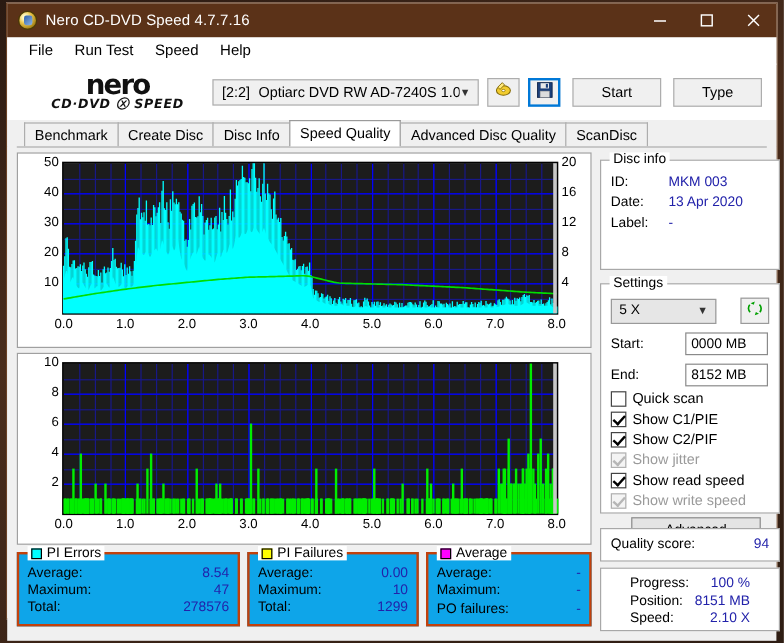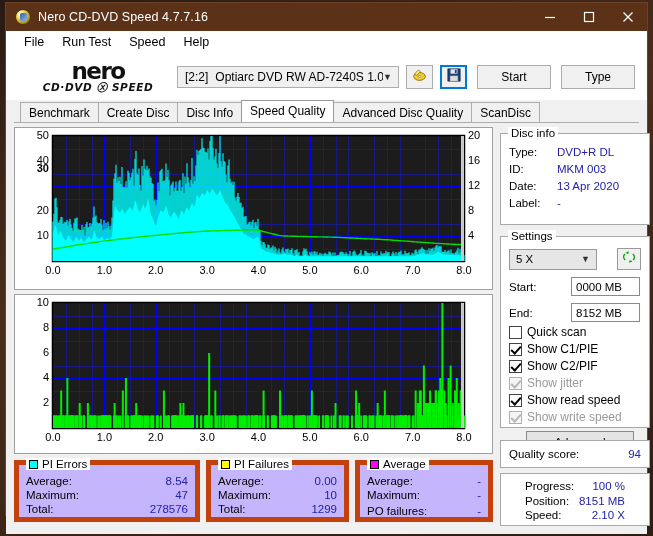--- a/index.html
+++ b/index.html
@@ -185,22 +185,22 @@
     white-space: nowrap;
   }
   .ylbl { text-align: right; }
   .xlbl { text-align: center; }
 
   svg.series { position: absolute; left:0; top:0; }
 
   
   .stats-row { display: flex; gap: 6px; margin-top: 6px; height: 62px; }
   .gbox {
-    border: 5px solid #c2410c;
-    background: #c4b5fd;
+    border: 2px solid #c2410c;
+    background: #0ea5e9;
     position: relative;
     box-sizing: border-box;
     padding: 9px 7px 4px 7px;
   }
   .gbox > .legend {
     position: absolute; top: -7px; left: 7px;
     background: #ffffff; padding: 0 3px;
     font-size: 11.5px; color: #000;
     display: flex; align-items: center; gap: 4px;
     white-space: nowrap;
@@ -836,21 +836,21 @@
                 <line x1="448" x2="448" y1="133" y2="126.52451073631619" stroke="#00ffff" stroke-width="1.1"></line>
                 <line x1="449" x2="449" y1="133" y2="127.33237515649125" stroke="#00ffff" stroke-width="1.1"></line>
               </g>
               <path d="M 38 133 L 38 105.1 L 39 101.47956204379562 L 40 97.85912408759124 L 41 97.88175182481751 L 42 102.70900243309002 L 43 107.53625304136253 L 44 106.11824817518249 L 45 103.70462287104623 L 46 102.88625304136254 L 47 105.90328467153284 L 48 108.92031630170317 L 49 110.62493917274938 L 50 111.83175182481752 L 51 112.4728710462287 L 52 110.05924574209246 L 53 107.64562043795621 L 54 107.71350364963504 L 55 109.52372262773723 L 56 111.32262773722627 L 57 112.52944038929441 L 58 113.73625304136253 L 59 113.31386861313868 L 60 110.90024330900243 L 61 108.48661800486619 L 62 109.79525547445255 L 63 111.60547445255474 L 64 112.4728710462287 L 65 111.26605839416058 L 66 110.05924574209246 L 67 111.0963503649635 L 68 112.90656934306568 L 69 114.18880778588807 L 70 112.98199513381995 L 71 111.77518248175183 L 72 110.5683698296837 L 73 109.36155717761557 L 74 108.26788321167884 L 75 110.07810218978102 L 76 111.8883211678832 L 77 110.87007299270074 L 78 106.64622871046228 L 79 102.42238442822385 L 80 104.71532846715328 L 81 107.7323600973236 L 82 109.94987834549877 L 83 110.55328467153285 L 84 111.15669099756691 L 85 110.37980535279806 L 86 109.17299270072992 L 87 108.5507299270073 L 88 110.3609489051095 L 89 112.17116788321168 L 90 112.09574209245741 L 91 110.88892944038929 L 92 109.78394160583942 L 93 110.38734793187348 L 94 110.99075425790754 L 95 110.71167883211679 L 96 109.50486618004867 L 97 108.29805352798053 L 98 97.1124087591241 L 99 85.04428223844272 L 100 77.83357664233577 L 101 79.64379562043797 L 102 81.45401459854016 L 103 82.79282238442822 L 104 83.99963503649634 L 105 84.5653284671533 L 106 82.75510948905111 L 107 80.94489051094892 L 108 81.85377128953769 L 109 84.26739659367398 L 110 86.36423357664232 L 111 84.55401459854014 L 112 82.74379562043795 L 113 81.23905109489051 L 114 80.03223844282238 L 115 78.82542579075425 L 116 80.44708029197079 L 117 82.25729927007299 L 118 81.6199513381995 L 119 76.79270072992699 L 120 71.96545012165451 L 121 73.8963503649635 L 122 77.5167883211679 L 123 80.71861313868612 L 124 82.52883211678832 L 125 84.33905109489051 L 126 82.55145985401461 L 127 78.93102189781018 L 128 75.87627737226279 L 129 78.28990267639904 L 130 80.70352798053528 L 131 79.31569343065695 L 132 74.48844282238446 L 133 69.66119221411196 L 134 75.79708029197077 L 135 82.43454987834548 L 136 87.20145985401459 L 137 89.0116788321168 L 138 90.82189781021899 L 139 93.62019464720197 L 140 96.63722627737226 L 141 97.84403892944033 L 142 93.62019464720188 L 143 89.39635036496342 L 144 86.40571776155714 L 145 83.99209245742091 L 146 81.98576642335766 L 147 83.19257907542578 L 148 84.39939172749392 L 149 83.30948905109489 L 150 80.29245742092459 L 151 77.2754257907543 L 152 80.72992700729924 L 153 84.35036496350364 L 154 86.99026763990267 L 155 88.19708029197079 L 156 89.40389294403893 L 157 87.57858880778589 L 158 85.16496350364966 L 159 83.72433090024329 L 160 84.93114355231145 L 161 86.13795620437958 L 162 87.76715328467155 L 163 89.57737226277374 L 164 90.67481751824818 L 165 87.05437956204379 L 166 83.43394160583941 L 167 82.86824817518249 L 168 84.67846715328469 L 169 86.48868613138688 L 170 83.50182481751824 L 171 80.48479318734795 L 172 79.51934306569342 L 173 81.32956204379562 L 174 83.1397810218978 L 175 80.30000000000003 L 176 76.67956204379567 L 177 74.79391727493913 L 178 77.20754257907538 L 179 79.62116788321171 L 180 76.39671532846708 L 181 70.9660583941605 L 182 66.62153284671535 L 183 68.43175182481752 L 184 70.24197080291971 L 185 69.5970802919708 L 186 67.18345498783455 L 187 64.81508515815085 L 188 66.02189781021897 L 189 67.2287104622871 L 190 66.82895377128956 L 191 64.4153284671533 L 192 62.001703163017055 L 193 63.283941605839416 L 194 65.0941605839416 L 195 65.61082725060827 L 196 63.197201946472035 L 197 60.78357664233576 L 198 61.485036496350375 L 199 63.29525547445256 L 200 65.00364963503651 L 201 66.21046228710463 L 202 67.41727493917276 L 203 66.45182481751826 L 204 64.038199513382 L 205 61.79428223844282 L 206 64.81131386861315 L 207 67.82834549878348 L 208 70.28722627737227 L 209 72.09744525547445 L 210 73.90766423357661 L 211 75.17858880778587 L 212 76.38540145985402 L 213 77.78832116788321 L 214 79.59854014598538 L 215 81.40875912408757 L 216 83.21897810218978 L 217 85.02919708029198 L 218 86.83941605839418 L 219 88.64963503649636 L 220 90.45985401459856 L 221 92.27007299270075 L 222 94.08029197080293 L 223 95.8905109489051 L 224 97.7007299270073 L 225 99.5109489051095 L 226 101.32116788321169 L 227 103.13138686131386 L 228 104.94160583941604 L 229 105.65060827250608 L 230 106.25401459854014 L 231 106.8574209245742 L 232 107.46082725060828 L 233 108.06423357664234 L 234 108.6676399026764 L 235 109.27104622871047 L 236 109.87445255474452 L 237 110.4778588807786 L 238 111.08126520681266 L 239 110.91532846715327 L 240 110.31192214111923 L 241 109.70851581508516 L 242 109.1051094890511 L 243 108.50170316301703 L 244.00000000000003 110.61362530413636 L 245.00000000000003 115.44087591240888 L 246.00000000000003 120.2681265206814 L 247.00000000000003 121.16192214111923 L 248.00000000000003 121.76532846715331 L 249.00000000000003 122.36873479318737 L 250.00000000000003 122.97214111922142 L 251 123.57554744525547 L 252 123.7 L 253 123.7 L 254 123.83576642335767 L 255 124.43917274939173 L 256 125.04257907542579 L 257 125.25 L 258 125.25 L 259 125.302798053528 L 260 125.90620437956206 L 261 126.50961070559612 L 262 126.8 L 263 126.8 L 264 126.8 L 265 126.8 L 266 126.8 L 267 126.56995133819952 L 268 125.96654501216545 L 269 125.36313868613139 L 270 125.74026763990267 L 271 126.34367396593674 L 272 126.8 L 273 126.8 L 274 126.8 L 275 126.8 L 276 126.8 L 277 126.86411192214109 L 278 127.46751824817517 L 279 128.07092457420922 L 280 128.0256690997567 L 281 127.42226277372262 L 282 126.81885644768855 L 283 127.38454987834551 L 284 127.98795620437957 L 285 128.35 L 286 128.35 L 287 128.35 L 288 127.84841849148417 L 289 127.24501216545012 L 290 126.95839416058394 L 291 127.561800486618 L 292 128.16520681265206 L 293 128.35 L 294 128.35 L 295 128.35 L 296 128.35 L 297 128.35 L 298 128.35 L 299 128.35 L 300 128.35 L 301 128.35 L 302 128.35 L 303 128.35 L 304 128.35 L 305 128.35 L 306 128.35 L 307 128.35 L 308 128.35 L 309 128.35 L 310 128.35 L 311 128.35 L 312 128.35 L 313 128.35 L 314 128.35 L 315 128.35 L 316 128.35 L 317 128.35 L 318 128.35 L 319 128.35 L 320 128.35 L 321 128.35 L 322 128.35 L 323 128.35 L 324 128.35 L 325 128.35 L 326 128.35 L 327 128.35 L 328 128.35 L 329 128.35 L 330 128.35 L 331 128.35 L 332 128.35 L 333 128.35 L 334 128.35 L 335 128.35 L 336 128.35 L 337 128.35 L 338 128.35 L 339 128.35 L 340 128.35 L 341 128.35 L 342 128.35 L 343 128.35 L 344 128.35 L 345 128.35 L 346 128.35 L 347 128.35 L 348 128.35 L 349 128.35 L 350 128.35 L 351 128.35 L 352 128.35 L 353 128.35 L 354 128.35 L 355 128.35 L 356 128.35 L 357 128.35 L 358 128.35 L 359 128.35 L 360 128.35 L 361 128.35 L 362 128.35 L 363 128.35 L 364 128.35 L 365 128.35 L 366 128.35 L 367 128.35 L 368 128.35 L 369 128.35 L 370 128.35 L 371 128.35 L 372 128.35 L 373 128.35 L 374 128.35 L 375 128.35 L 376 128.35 L 377 128.35 L 378 128.35 L 379 128.35 L 380 128.35 L 381 128.35 L 382 128.35 L 383 128.35 L 384 128.35 L 385 128.35 L 386 128.35 L 387 128.35 L 388 128.35 L 389 128.35 L 390 128.35 L 391 128.35 L 392 128.35 L 393 128.35 L 394 128.35 L 395 128.35 L 396 128.35 L 397 128.35 L 398 128.23686131386862 L 399 127.93515815085158 L 400 127.63345498783454 L 401 127.33175182481752 L 402 127.03004866180048 L 403 126.72834549878344 L 404 126.42664233576642 L 405 126.1249391727494 L 406 125.82323600973236 L 407 125.52153284671533 L 408 125.2801703163017 L 409 125.58187347931873 L 410 125.88357664233577 L 411 126.18527980535279 L 412 126.48698296836983 L 413 126.78868613138687 L 414 126.8 L 415 126.8 L 416 126.8 L 417 126.8 L 418 126.8 L 419 126.30218978102191 L 420 125.69878345498785 L 421 125.09537712895379 L 422 124.49197080291972 L 423 123.88856447688565 L 424 124.1148418491484 L 425 124.71824817518248 L 426 125.32165450121654 L 427 125.9250608272506 L 428 126.52846715328467 L 429 126.8 L 430 126.8 L 431 126.8 L 432 126.8 L 433 126.8 L 434 126.8 L 435 126.8 L 436 126.8 L 437 126.8 L 438 126.8 L 439 126.8 L 440 126.8 L 441 126.8 L 442 126.8 L 443 126.8 L 444 126.88296836982968 L 445 127.48637469586374 L 446 128.0897810218978 L 447 128.35 L 448 128.35 L 449 128.35 L 449 133 Z" fill="#00ffff"></path>
               <path d="M 38 121.125 L 39.86818181818182 120.80681818181819 L 41.736363636363635 120.48863636363636 L 43.60454545454545 120.17045454545455 L 45.47272727272727 119.85227272727272 L 47.34090909090909 119.5340909090909 L 49.20909090909091 119.2159090909091 L 51.07727272727273 118.89772727272728 L 52.945454545454545 118.57954545454545 L 54.81363636363636 118.26136363636364 L 56.68181818181819 117.94318181818181 L 58.55 117.625 L 60.41818181818182 117.30681818181819 L 62.28636363636363 116.98863636363636 L 64.15454545454546 116.68181818181819 L 66.02272727272727 116.4090909090909 L 67.89090909090909 116.13636363636363 L 69.7590909090909 115.86363636363636 L 71.62727272727273 115.5909090909091 L 73.49545454545455 115.31818181818181 L 75.36363636363637 115.04545454545455 L 77.23181818181818 114.77272727272728 L 79.1 114.5 L 80.96818181818182 114.22727272727272 L 82.83636363636364 113.95454545454545 L 84.70454545454545 113.68181818181819 L 86.57272727272726 113.4090909090909 L 88.44090909090909 113.13636363636364 L 90.30909090909091 112.88636363636364 L 92.17727272727272 112.6590909090909 L 94.04545454545453 112.43181818181819 L 95.91363636363636 112.20454545454545 L 97.78181818181818 111.97727272727272 L 99.65 111.75 L 101.51818181818182 111.52272727272728 L 103.38636363636364 111.29545454545455 L 105.25454545454545 111.06818181818181 L 107.12272727272727 110.8409090909091 L 108.99090909090908 110.61363636363636 L 110.85909090909091 110.38636363636364 L 112.72727272727273 110.1590909090909 L 114.59545454545454 109.93181818181819 L 116.46363636363637 109.73863636363636 L 118.33181818181819 109.55681818181819 L 120.2 109.375 L 122.06818181818183 109.19318181818181 L 123.93636363636364 109.01136363636364 L 125.80454545454545 108.82954545454545 L 127.67272727272727 108.64772727272728 L 129.54090909090908 108.4659090909091 L 131.4090909090909 108.2840909090909 L 133.27727272727273 108.10227272727272 L 135.14545454545453 107.92045454545455 L 137.01363636363635 107.73863636363637 L 138.88181818181818 107.55681818181819 L 140.75 107.375 L 142.61818181818182 107.19318181818181 L 144.48636363636365 107.01136363636364 L 146.35454545454544 106.82954545454545 L 148.22272727272727 106.64772727272728 L 150.09090909090907 106.4659090909091 L 151.95909090909092 106.2840909090909 L 153.8272727272727 106.10227272727272 L 155.69545454545454 105.92045454545455 L 157.56363636363636 105.73863636363637 L 159.4318181818182 105.55681818181819 L 161.3 105.375 L 163.16818181818184 105.19318181818181 L 165.03636363636363 105.01136363636364 L 166.90454545454546 104.8409090909091 L 168.77272727272728 104.70454545454545 L 170.6409090909091 104.56818181818181 L 172.5090909090909 104.43181818181819 L 174.37727272727273 104.29545454545455 L 176.24545454545455 104.1590909090909 L 178.11363636363635 104.02272727272728 L 179.98181818181817 103.88636363636364 L 181.85 103.75 L 183.71818181818182 103.61363636363636 L 185.58636363636361 103.47727272727272 L 187.45454545454547 103.3409090909091 L 189.32272727272726 103.20454545454545 L 191.1909090909091 103.06818181818181 L 193.0590909090909 102.97727272727272 L 194.92727272727274 102.93181818181819 L 196.79545454545453 102.88636363636364 L 198.66363636363639 102.8409090909091 L 200.53181818181818 102.79545454545455 L 202.4 102.75 L 204.26818181818183 102.70454545454545 L 206.13636363636365 102.6590909090909 L 208.00454545454545 102.61363636363636 L 209.87272727272727 102.56818181818181 L 211.7409090909091 102.52272727272727 L 213.6090909090909 102.47727272727272 L 215.47727272727272 102.43181818181819 L 217.34545454545454 102.38636363636364 L 219.21363636363637 102.33238636363636 L 221.08181818181816 102.27556818181819 L 222.95000000000002 102.21875 L 224.8181818181818 102.16193181818181 L 226.68636363636364 102.10511363636364 L 228.55454545454546 102.04829545454545 L 230.4227272727273 101.99147727272727 L 232.29090909090908 101.9346590909091 L 234.1590909090909 101.8778409090909 L 236.02727272727273 101.82102272727273 L 237.89545454545456 101.76420454545455 L 239.76363636363635 101.92045454545455 L 241.6318181818182 102.14772727272728 L 243.5 102.375 L 245.3681818181818 102.82954545454545 L 247.23636363636362 103.2840909090909 L 249.10454545454547 103.73863636363637 L 250.97272727272727 104.19318181818183 L 252.8409090909091 104.64772727272727 L 254.7090909090909 105.10227272727272 L 256.57727272727277 105.55681818181819 L 258.44545454545454 106.01136363636364 L 260.31363636363636 106.4659090909091 L 262.18181818181813 106.92045454545453 L 264.05 107.375 L 265.91818181818184 107.60227272727272 L 267.7863636363636 107.82954545454545 L 269.6545454545454 108.01136363636364 L 271.52272727272725 108.05681818181819 L 273.3909090909091 108.10227272727272 L 275.2590909090909 108.14772727272727 L 277.1272727272727 108.19318181818181 L 278.99545454545455 108.23863636363636 L 280.8636363636364 108.2840909090909 L 282.7318181818182 108.32954545454545 L 284.6 108.375 L 286.4681818181818 108.42045454545455 L 288.33636363636367 108.4659090909091 L 290.2045454545455 108.51136363636364 L 292.07272727272726 108.55681818181819 L 293.94090909090903 108.60227272727272 L 295.8090909090909 108.64772727272728 L 297.67727272727274 108.69318181818181 L 299.54545454545456 108.73863636363636 L 301.41363636363633 108.7840909090909 L 303.2818181818182 108.82954545454545 L 305.15000000000003 108.875 L 307.0181818181818 108.92045454545455 L 308.8863636363636 108.9659090909091 L 310.75454545454545 109.01136363636364 L 312.6227272727273 109.05681818181819 L 314.4909090909091 109.10227272727272 L 316.3590909090909 109.14772727272727 L 318.2272727272727 109.19318181818181 L 320.0954545454546 109.23863636363636 L 321.96363636363634 109.31818181818181 L 323.83181818181816 109.4090909090909 L 325.7 109.5 L 327.5681818181818 109.5909090909091 L 329.43636363636364 109.68181818181819 L 331.30454545454546 109.77272727272728 L 333.17272727272723 109.86363636363636 L 335.0409090909091 109.95454545454545 L 336.90909090909093 110.04545454545455 L 338.7772727272727 110.13636363636364 L 340.6454545454545 110.22727272727273 L 342.5136363636364 110.31818181818181 L 344.3818181818182 110.4090909090909 L 346.25 110.5 L 348.1181818181818 110.5909090909091 L 349.9863636363636 110.68181818181819 L 351.8545454545455 110.77272727272728 L 353.7227272727273 110.86363636363636 L 355.59090909090907 110.95454545454545 L 357.4590909090909 111.04545454545455 L 359.32727272727277 111.13636363636364 L 361.19545454545454 111.22727272727273 L 363.06363636363636 111.31818181818181 L 364.9318181818182 111.4090909090909 L 366.8 111.5 L 368.66818181818184 111.5909090909091 L 370.53636363636366 111.68181818181819 L 372.4045454545454 111.7840909090909 L 374.2727272727273 111.92045454545455 L 376.1409090909091 112.05681818181819 L 378.0090909090909 112.19318181818181 L 379.8772727272727 112.32954545454545 L 381.74545454545455 112.4659090909091 L 383.6136363636364 112.60227272727272 L 385.4818181818182 112.73863636363636 L 387.34999999999997 112.875 L 389.2181818181818 113.01136363636364 L 391.08636363636367 113.14772727272728 L 392.95454545454544 113.2840909090909 L 394.82272727272726 113.42045454545455 L 396.6909090909091 113.55681818181819 L 398.5590909090909 113.69318181818181 L 400.42727272727274 113.82954545454545 L 402.29545454545456 113.9659090909091 L 404.16363636363633 114.10227272727272 L 406.0318181818182 114.23863636363636 L 407.90000000000003 114.375 L 409.7681818181818 114.51136363636364 L 411.6363636363636 114.64772727272728 L 413.50454545454545 114.7840909090909 L 415.3727272727273 114.92045454545455 L 417.2409090909091 115.05681818181819 L 419.1090909090909 115.19318181818181 L 420.9772727272727 115.32954545454545 L 422.8454545454546 115.4659090909091 L 424.71363636363634 115.56818181818181 L 426.58181818181816 115.6590909090909 L 428.45 115.75 L 430.3181818181818 115.8409090909091 L 432.18636363636364 115.93181818181819 L 434.05454545454546 116.02272727272728 L 435.92272727272723 116.11363636363636 L 437.7909090909091 116.20454545454545 L 439.65909090909093 116.29545454545455 L 441.5272727272727 116.38636363636363 L 443.3954545454545 116.47727272727272 L 445.2636363636364 116.56818181818181 L 447.1318181818182 116.6590909090909 L 449 116.75 " fill="none" stroke="#00dd00" stroke-width="1.4"></path>
               <rect x="446" y="8" width="3" height="125" fill="#c8c8c8"></rect>
             </svg>
         <div id="pie-labels">
               <div class="axis-lbl ylbl" style="left: 6px; width: 28px; top: 101px;">10</div>
               <div class="axis-lbl ylbl" style="left: 6px; width: 28px; top: 76px;">20</div>
-              <div class="axis-lbl ylbl" style="left: 6px; width: 28px; top: 34px; font-weight: bold;">30</div>
+              <div class="axis-lbl ylbl" style="left: 6px; width: 28px; top: 51px;">30</div>
               <div class="axis-lbl ylbl" style="left: 6px; width: 28px; top: 26px;">40</div>
               <div class="axis-lbl ylbl" style="left: 6px; width: 28px; top: 1px;">50</div>
               <div class="axis-lbl" style="left: 453px; top: 101px;">4</div>
               <div class="axis-lbl" style="left: 453px; top: 76px;">8</div>
               <div class="axis-lbl" style="left: 453px; top: 51px;">12</div>
               <div class="axis-lbl" style="left: 453px; top: 26px;">16</div>
               <div class="axis-lbl" style="left: 453px; top: 1px;">20</div>
               <div class="axis-lbl xlbl" style="left: 22px; width: 32px; top: 136px;">0.0</div>
               <div class="axis-lbl xlbl" style="left: 73.375px; width: 32px; top: 136px;">1.0</div>
               <div class="axis-lbl xlbl" style="left: 124.75px; width: 32px; top: 136px;">2.0</div>
@@ -1380,24 +1380,20 @@
         </div>
 
       </div>
     </div>
 
     <div class="right-col">
 
       <div class="rbox" id="discinfo-box">
         <div class="legend">Disc info</div>
         <div class="irow">
-          <span class="k">Type:</span>
-          <span class="v">DVD+R DL</span>
-        </div>
-        <div class="irow">
           <span class="k">ID:</span>
           <span class="v">MKM 003</span>
         </div>
         <div class="irow">
           <span class="k">Date:</span>
           <span class="v">13 Apr 2020</span>
         </div>
         <div class="irow">
           <span class="k">Label:</span>
           <span class="v">-</span>

